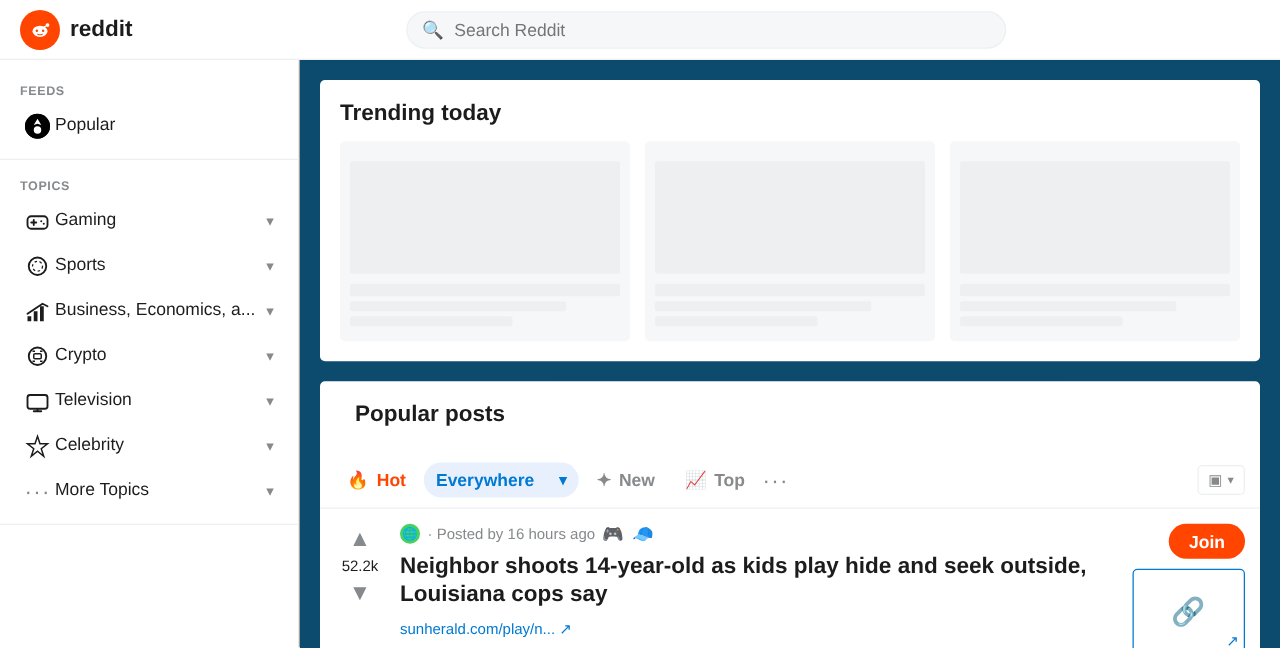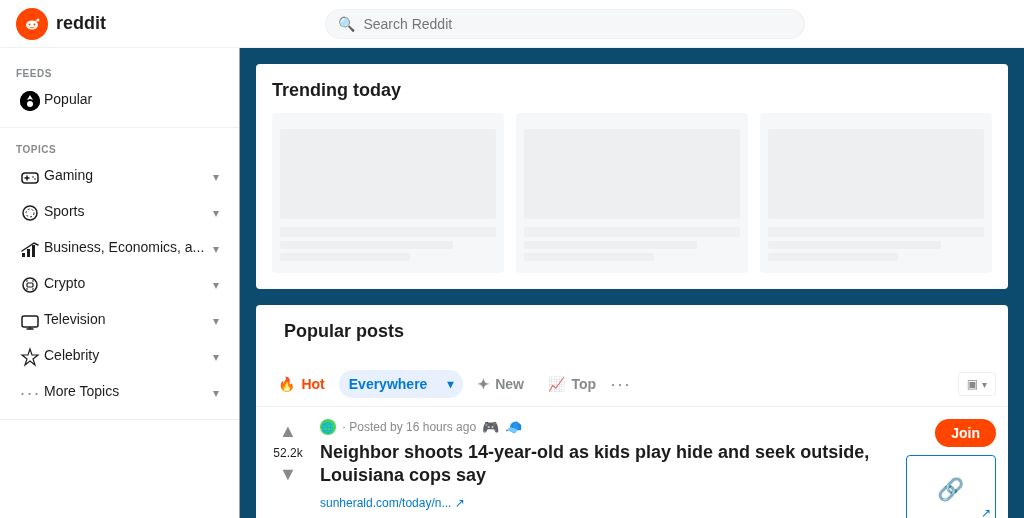--- a/index.html
+++ b/index.html
@@ -358,21 +358,21 @@
           </div>
           <div class="post-body">
             <div class="post-meta">
               <div class="post-meta-globe">🌐</div>
               <span>· Posted by 16 hours ago</span>
               <span class="post-meta-emoji">🎮</span>
               <span class="post-meta-emoji">🧢</span>
             </div>
             <div class="post-title">Neighbor shoots 14-year-old as kids play hide and seek outside, Louisiana cops say</div>
             <a href="#" class="post-link">
-              <span>sunherald.com/today/n...</span>
+              <span>sunherald.com/play/n...</span>
               <span> ↗</span>
             </a>
           </div>
           <div class="post-right">
             <button class="join-btn">Join</button>
             <div class="post-thumbnail">
               <span>🔗</span>
               <span class="thumbnail-corner">↗</span>
             </div>
           </div>

